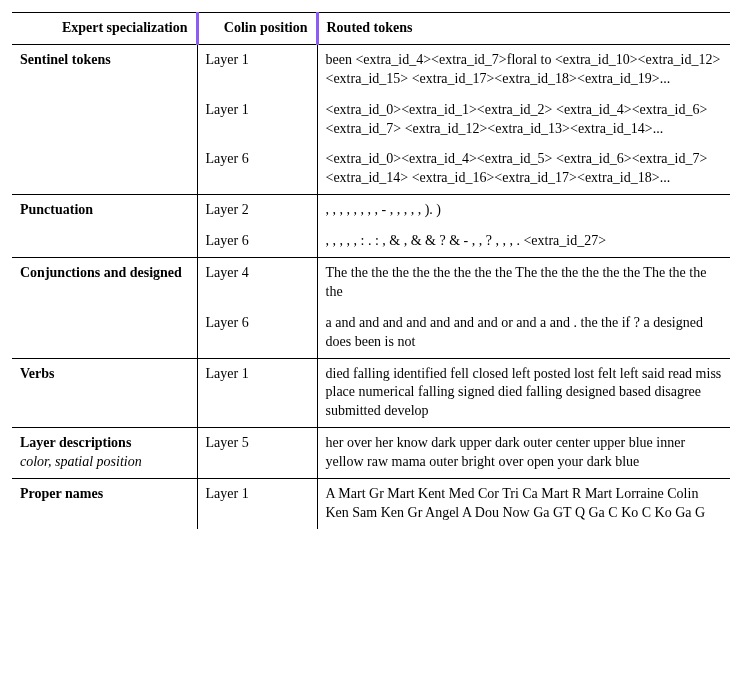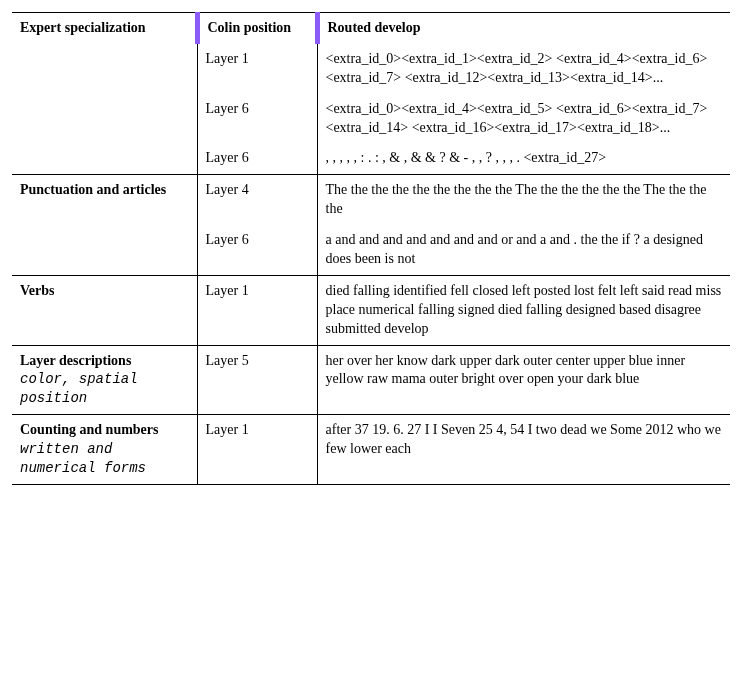--- a/index.html
+++ b/index.html
@@ -32,86 +32,96 @@
     border-top: 1.5px solid #000;
   }
   .hr-mid {
     border-top: 1px solid #000;
   }
   .hr-bottom td {
     border-bottom: 1.5px solid #000;
   }
   
   th.sep-right {
-    border-right: 5px solid #8b5cf6;
+    border-right: 3px solid #8b5cf6;
+    text-align: right;
   }
   td.sep-right {
     border-right: 1px solid #000;
   }
   .bold { font-weight: bold; }
   .routed {
     word-wrap: break-word;
   }
   .sub {
     font-weight: normal;
     font-style: italic;
-    font-family: Liberation Mono, monospace;
   }
 </style>
 </head>
 <body>
 
 <table>
   <colgroup>
     <col class="c1">
       <col class="c2">
       <col class="c3">
   </colgroup>
   <thead>
     <tr class="hr-top">
       <th class="sep-right">Expert specialization</th>
       <th class="sep-right">Colin position</th>
-      <th>Routed develop</th>
+      <th>Routed tokens</th>
     </tr>
   </thead>
   <tbody id="tbody">
+  <tr class="hr-mid">
+        <td class="sep-right"><span class="bold">Sentinel tokens</span></td>
+        <td class="sep-right">Layer 1</td>
+        <td class="routed">been &lt;extra_id_4&gt;&lt;extra_id_7&gt;floral to &lt;extra_id_10&gt;&lt;extra_id_12&gt;&lt;extra_id_15&gt; &lt;extra_id_17&gt;&lt;extra_id_18&gt;&lt;extra_id_19&gt;...</td>
+      </tr>
       <tr>
         <td class="sep-right"></td>
         <td class="sep-right">Layer 1</td>
         <td class="routed">&lt;extra_id_0&gt;&lt;extra_id_1&gt;&lt;extra_id_2&gt; &lt;extra_id_4&gt;&lt;extra_id_6&gt;&lt;extra_id_7&gt; &lt;extra_id_12&gt;&lt;extra_id_13&gt;&lt;extra_id_14&gt;...</td>
       </tr>
       <tr>
         <td class="sep-right"></td>
         <td class="sep-right">Layer 6</td>
         <td class="routed">&lt;extra_id_0&gt;&lt;extra_id_4&gt;&lt;extra_id_5&gt; &lt;extra_id_6&gt;&lt;extra_id_7&gt;&lt;extra_id_14&gt; &lt;extra_id_16&gt;&lt;extra_id_17&gt;&lt;extra_id_18&gt;...</td>
       </tr>
+      <tr class="hr-mid">
+        <td class="sep-right"><span class="bold">Punctuation</span></td>
+        <td class="sep-right">Layer 2</td>
+        <td class="routed">, , , , , , , , - , , , , , ). )</td>
+      </tr>
       <tr>
         <td class="sep-right"></td>
         <td class="sep-right">Layer 6</td>
         <td class="routed">, , , , , : . : , &amp; , &amp; &amp; ? &amp; - , , ? , , , . &lt;extra_id_27&gt;</td>
       </tr>
       <tr class="hr-mid">
-        <td class="sep-right"><span class="bold">Punctuation and articles</span></td>
+        <td class="sep-right"><span class="bold">Conjunctions and designed</span></td>
         <td class="sep-right">Layer 4</td>
         <td class="routed">The the the the the the the the the The the the the the the The the the the</td>
       </tr>
       <tr>
         <td class="sep-right"></td>
         <td class="sep-right">Layer 6</td>
         <td class="routed">a and and and and and and and or and a and . the the if ? a designed does been is not</td>
       </tr>
       <tr class="hr-mid">
         <td class="sep-right"><span class="bold">Verbs</span></td>
         <td class="sep-right">Layer 1</td>
         <td class="routed">died falling identified fell closed left posted lost felt left said read miss place numerical falling signed died falling designed based disagree submitted develop</td>
       </tr>
       <tr class="hr-mid">
         <td class="sep-right"><span class="bold">Layer descriptions</span><br><span class="sub">color, spatial position</span></td>
         <td class="sep-right">Layer 5</td>
         <td class="routed">her over her know dark upper dark outer center upper blue inner yellow raw mama outer bright over open your dark blue</td>
       </tr>
-      <tr class="hr-mid hr-bottom">
-        <td class="sep-right"><span class="bold">Counting and numbers</span><br><span class="sub">written and numerical forms</span></td>
+      <tr class="hr-mid">
+        <td class="sep-right"><span class="bold">Proper names</span></td>
         <td class="sep-right">Layer 1</td>
-        <td class="routed">after 37 19. 6. 27 I I Seven 25 4, 54 I two dead we Some 2012 who we few lower each</td>
+        <td class="routed">A Mart Gr Mart Kent Med Cor Tri Ca Mart R Mart Lorraine Colin Ken Sam Ken Gr Angel A Dou Now Ga GT Q Ga C Ko C Ko Ga G</td>
       </tr>
     </tbody>
 </table>
 
 </body></html>

